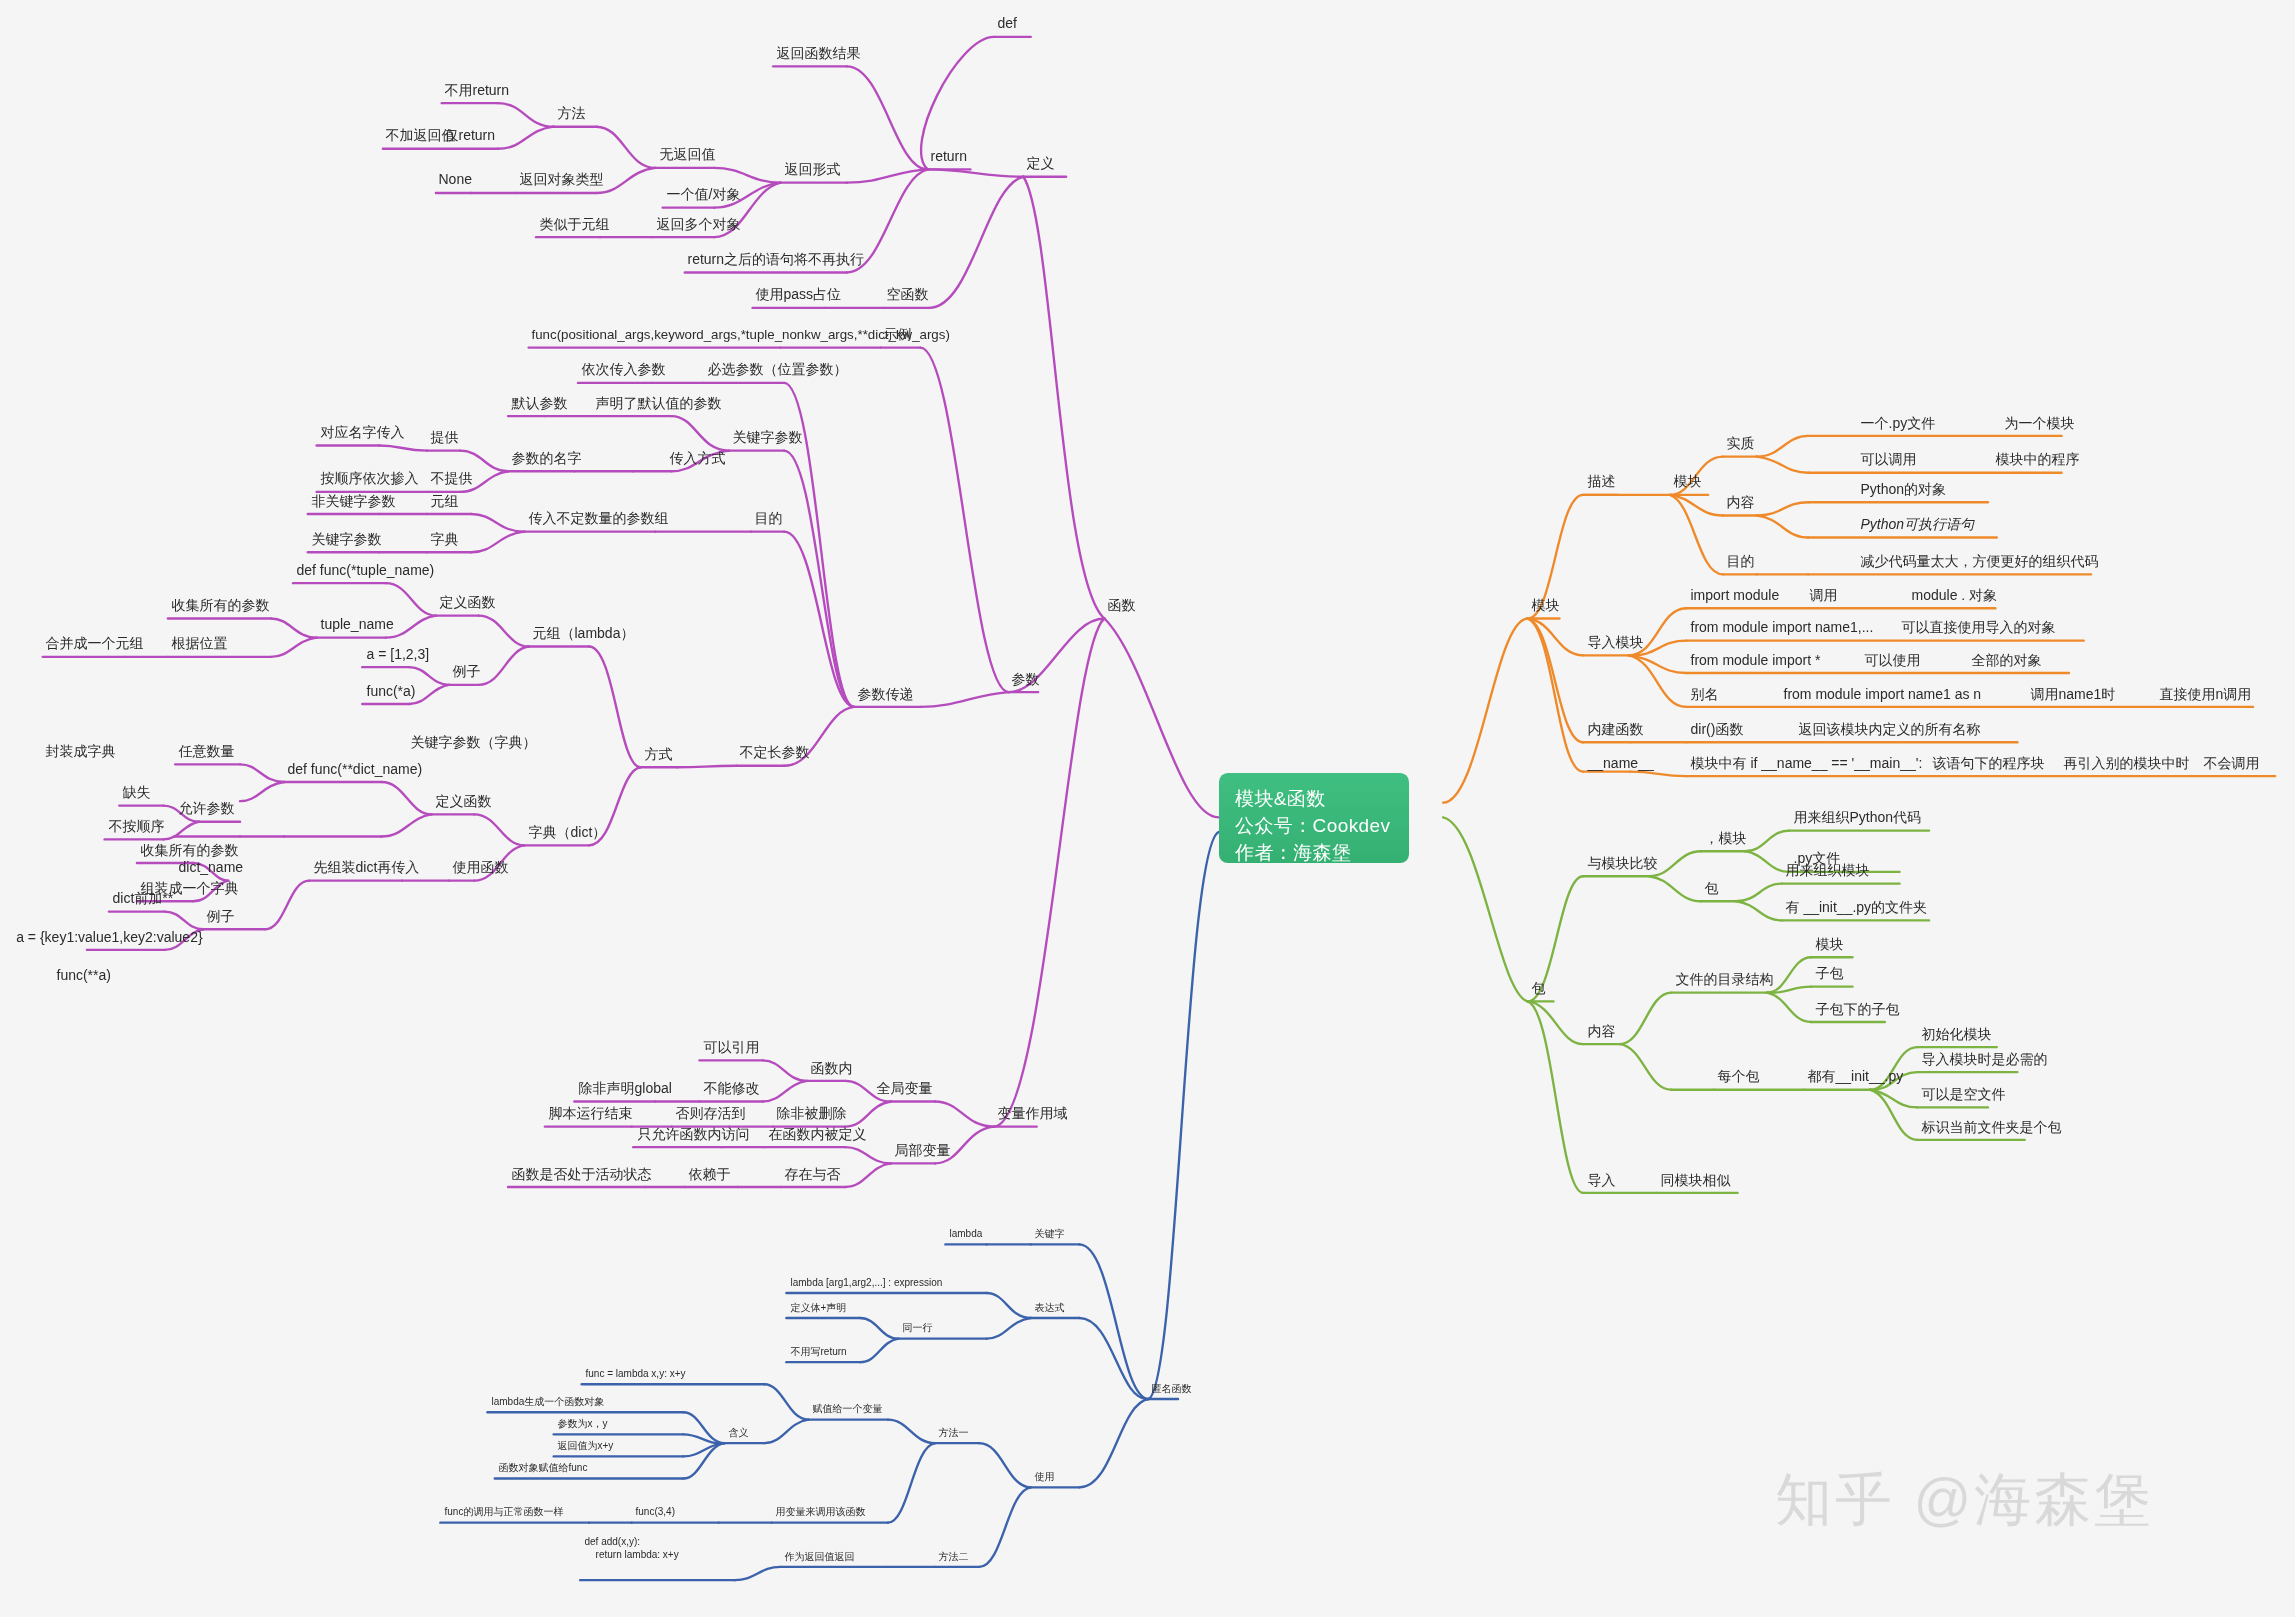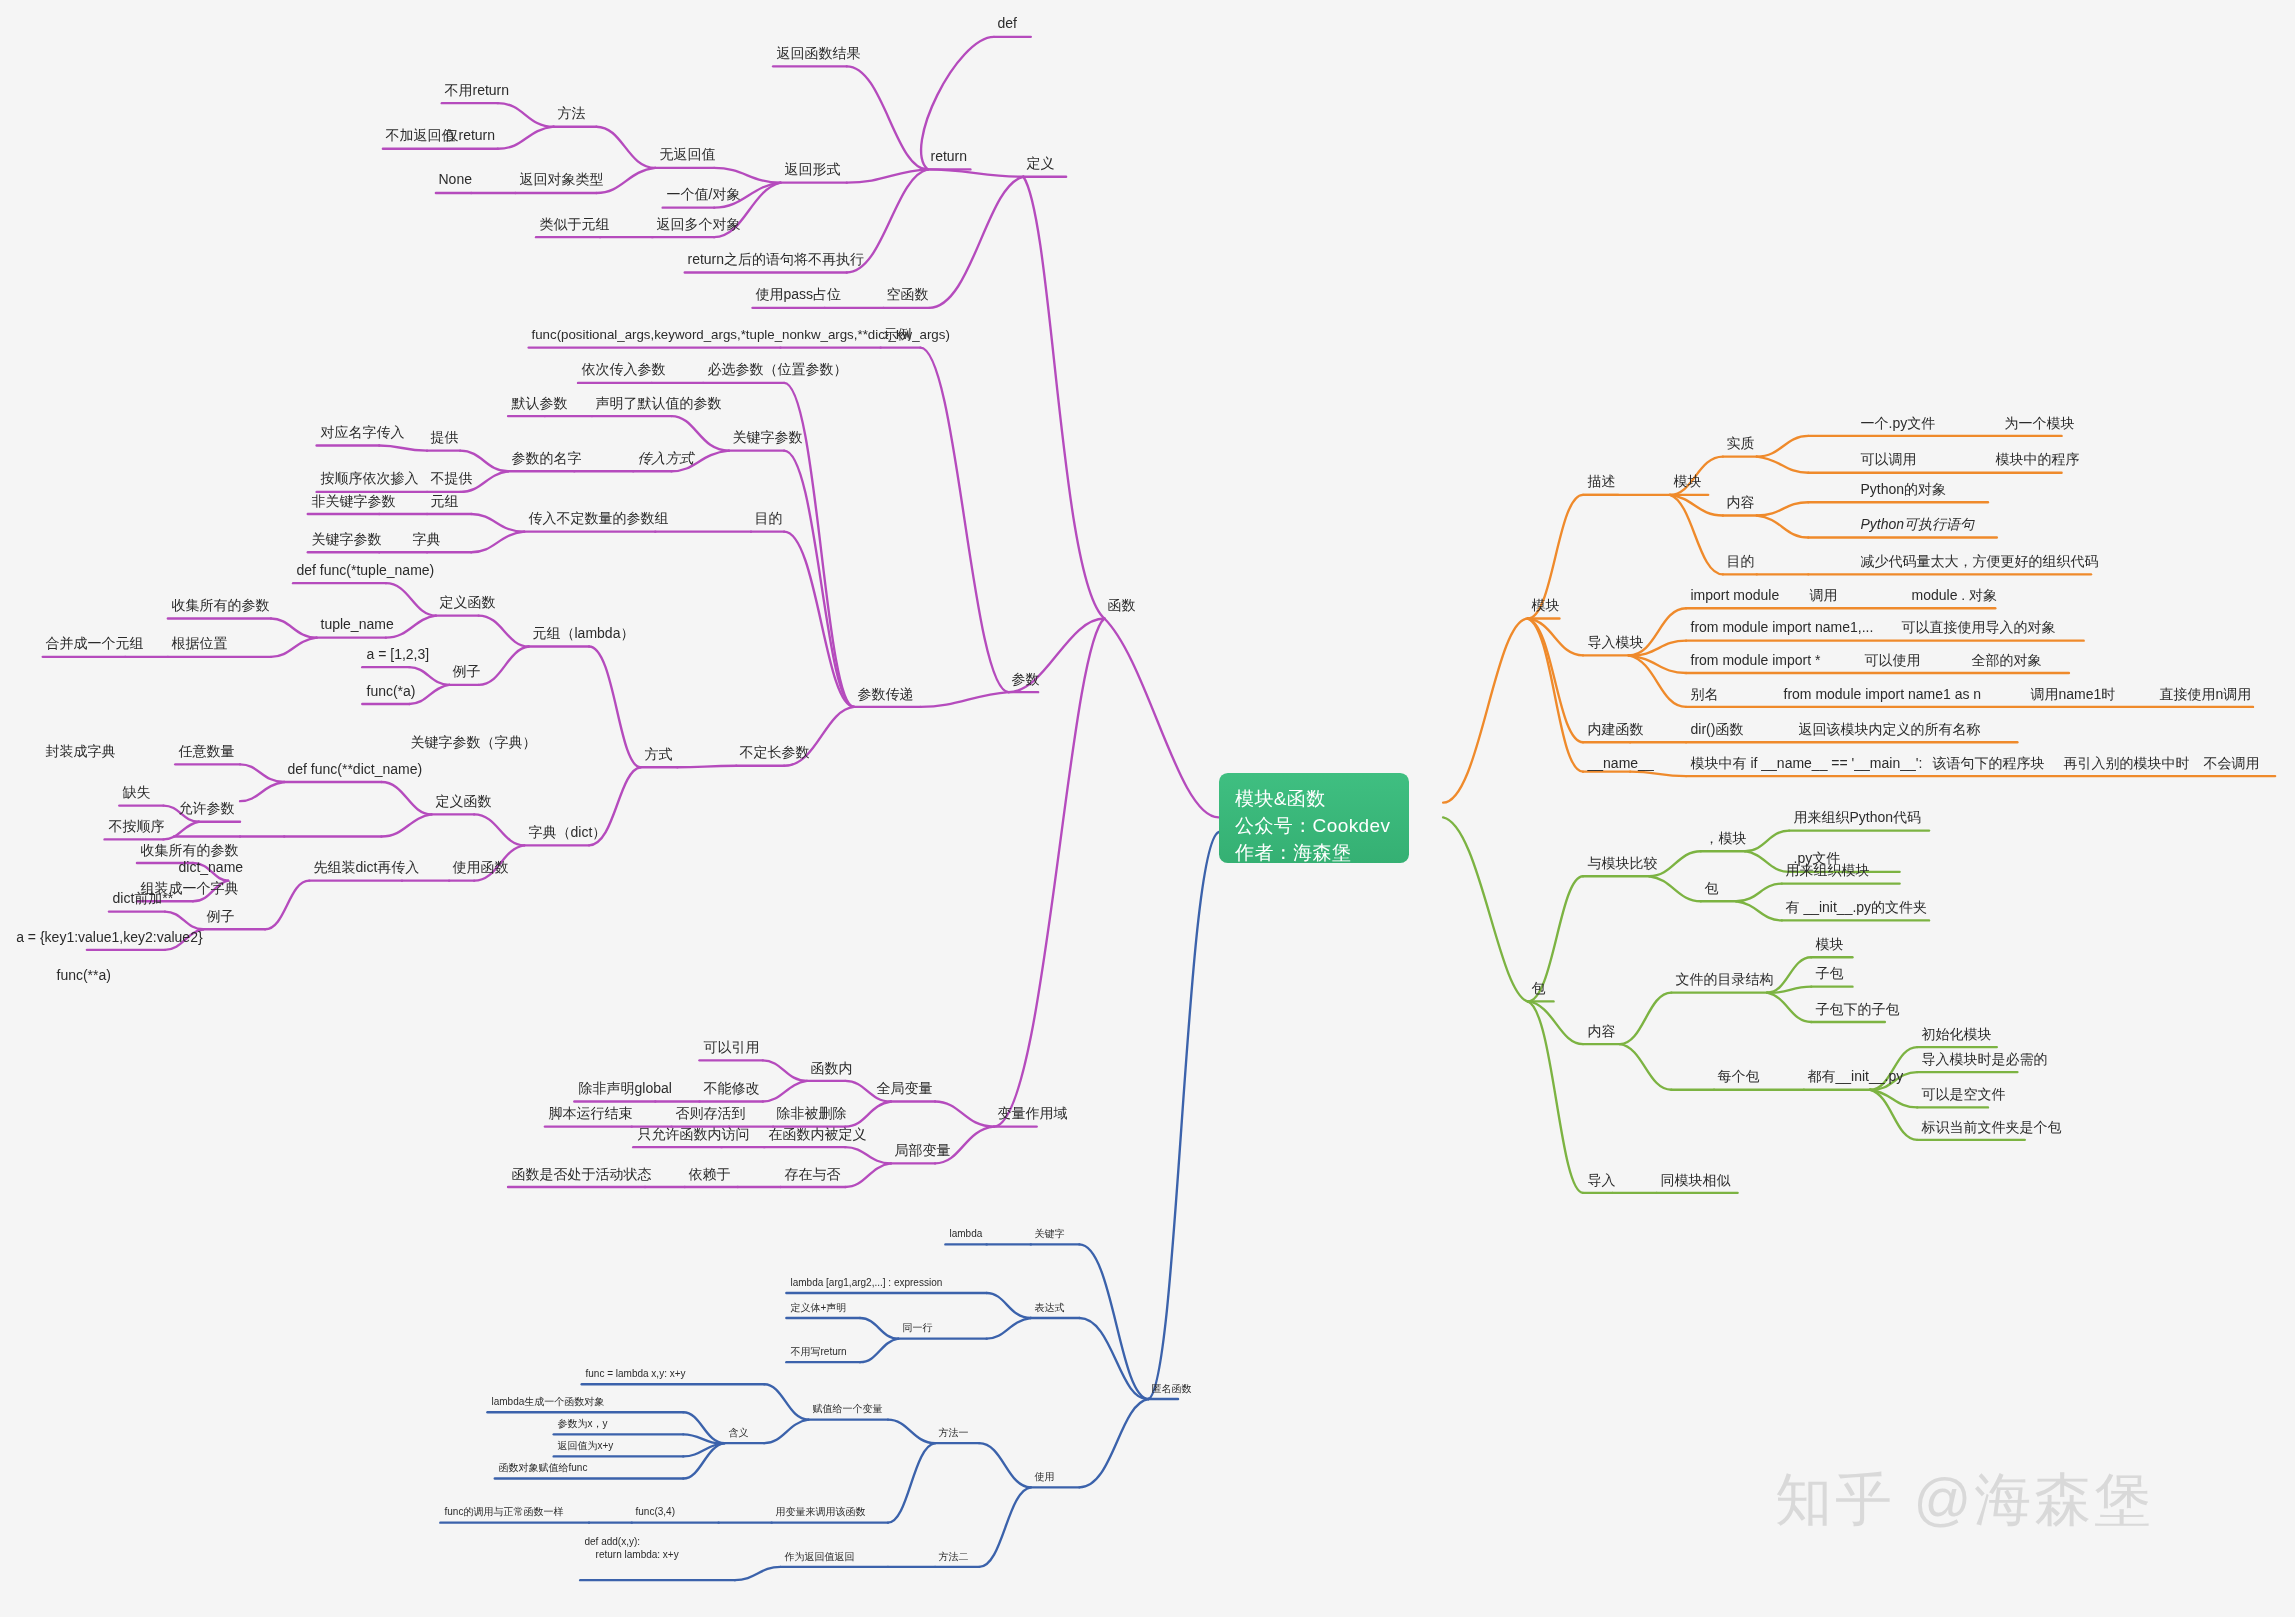--- a/index.html
+++ b/index.html
@@ -467,30 +467,30 @@
   <div class="node purple" style="left:1106px;top:617px;">函数</div>
   <div class="node purple" style="left:1010px;top:691px;">参数</div>
   <div class="node purple" style="left:882px;top:346px;">示例</div>
   <div class="node purple small" style="left:530px;top:346px;">func(positional_args,keyword_args,*tuple_nonkw_args,**dict_kw_args)</div>
   <div class="node purple" style="left:856px;top:706px;">参数传递</div>
   <div class="node purple" style="left:706px;top:381px;">必选参数（位置参数）</div>
   <div class="node purple" style="left:580px;top:381px;">依次传入参数</div>
   <div class="node purple" style="left:731px;top:449px;">关键字参数</div>
   <div class="node purple" style="left:594px;top:415px;">声明了默认值的参数</div>
   <div class="node purple" style="left:510px;top:415px;">默认参数</div>
-  <div class="node purple" style="left:636px;top:470px;font-style:italic;">传入方式</div>
+  <div class="node purple" style="left:668px;top:470px;">传入方式</div>
   <div class="node purple" style="left:510px;top:470px;">参数的名字</div>
   <div class="node purple" style="left:429px;top:449px;">提供</div>
   <div class="node purple" style="left:429px;top:490px;">不提供</div>
   <div class="node purple" style="left:319px;top:444px;">对应名字传入</div>
   <div class="node purple" style="left:319px;top:490px;">按顺序依次掺入</div>
   <div class="node purple" style="left:753px;top:530px;">目的</div>
   <div class="node purple" style="left:527px;top:530px;">传入不定数量的参数组</div>
   <div class="node purple" style="left:429px;top:513px;">元组</div>
-  <div class="node purple" style="left:411px;top:551px;">字典</div>
+  <div class="node purple" style="left:429px;top:551px;">字典</div>
   <div class="node purple" style="left:310px;top:513px;">非关键字参数</div>
   <div class="node purple" style="left:310px;top:551px;">关键字参数</div>
 
   <div class="node purple" style="left:738px;top:764px;">不定长参数</div>
   <div class="node purple" style="left:643px;top:766px;">方式</div>
   <div class="node purple" style="left:531px;top:645px;">元组（lambda）</div>
   <div class="node purple" style="left:438px;top:614px;">定义函数</div>
   <div class="node purple" style="left:319px;top:636px;">tuple_name</div>
   <div class="node purple" style="left:295px;top:582px;">def func(*tuple_name)</div>
   <div class="node purple" style="left:170px;top:617px;">收集所有的参数</div>

